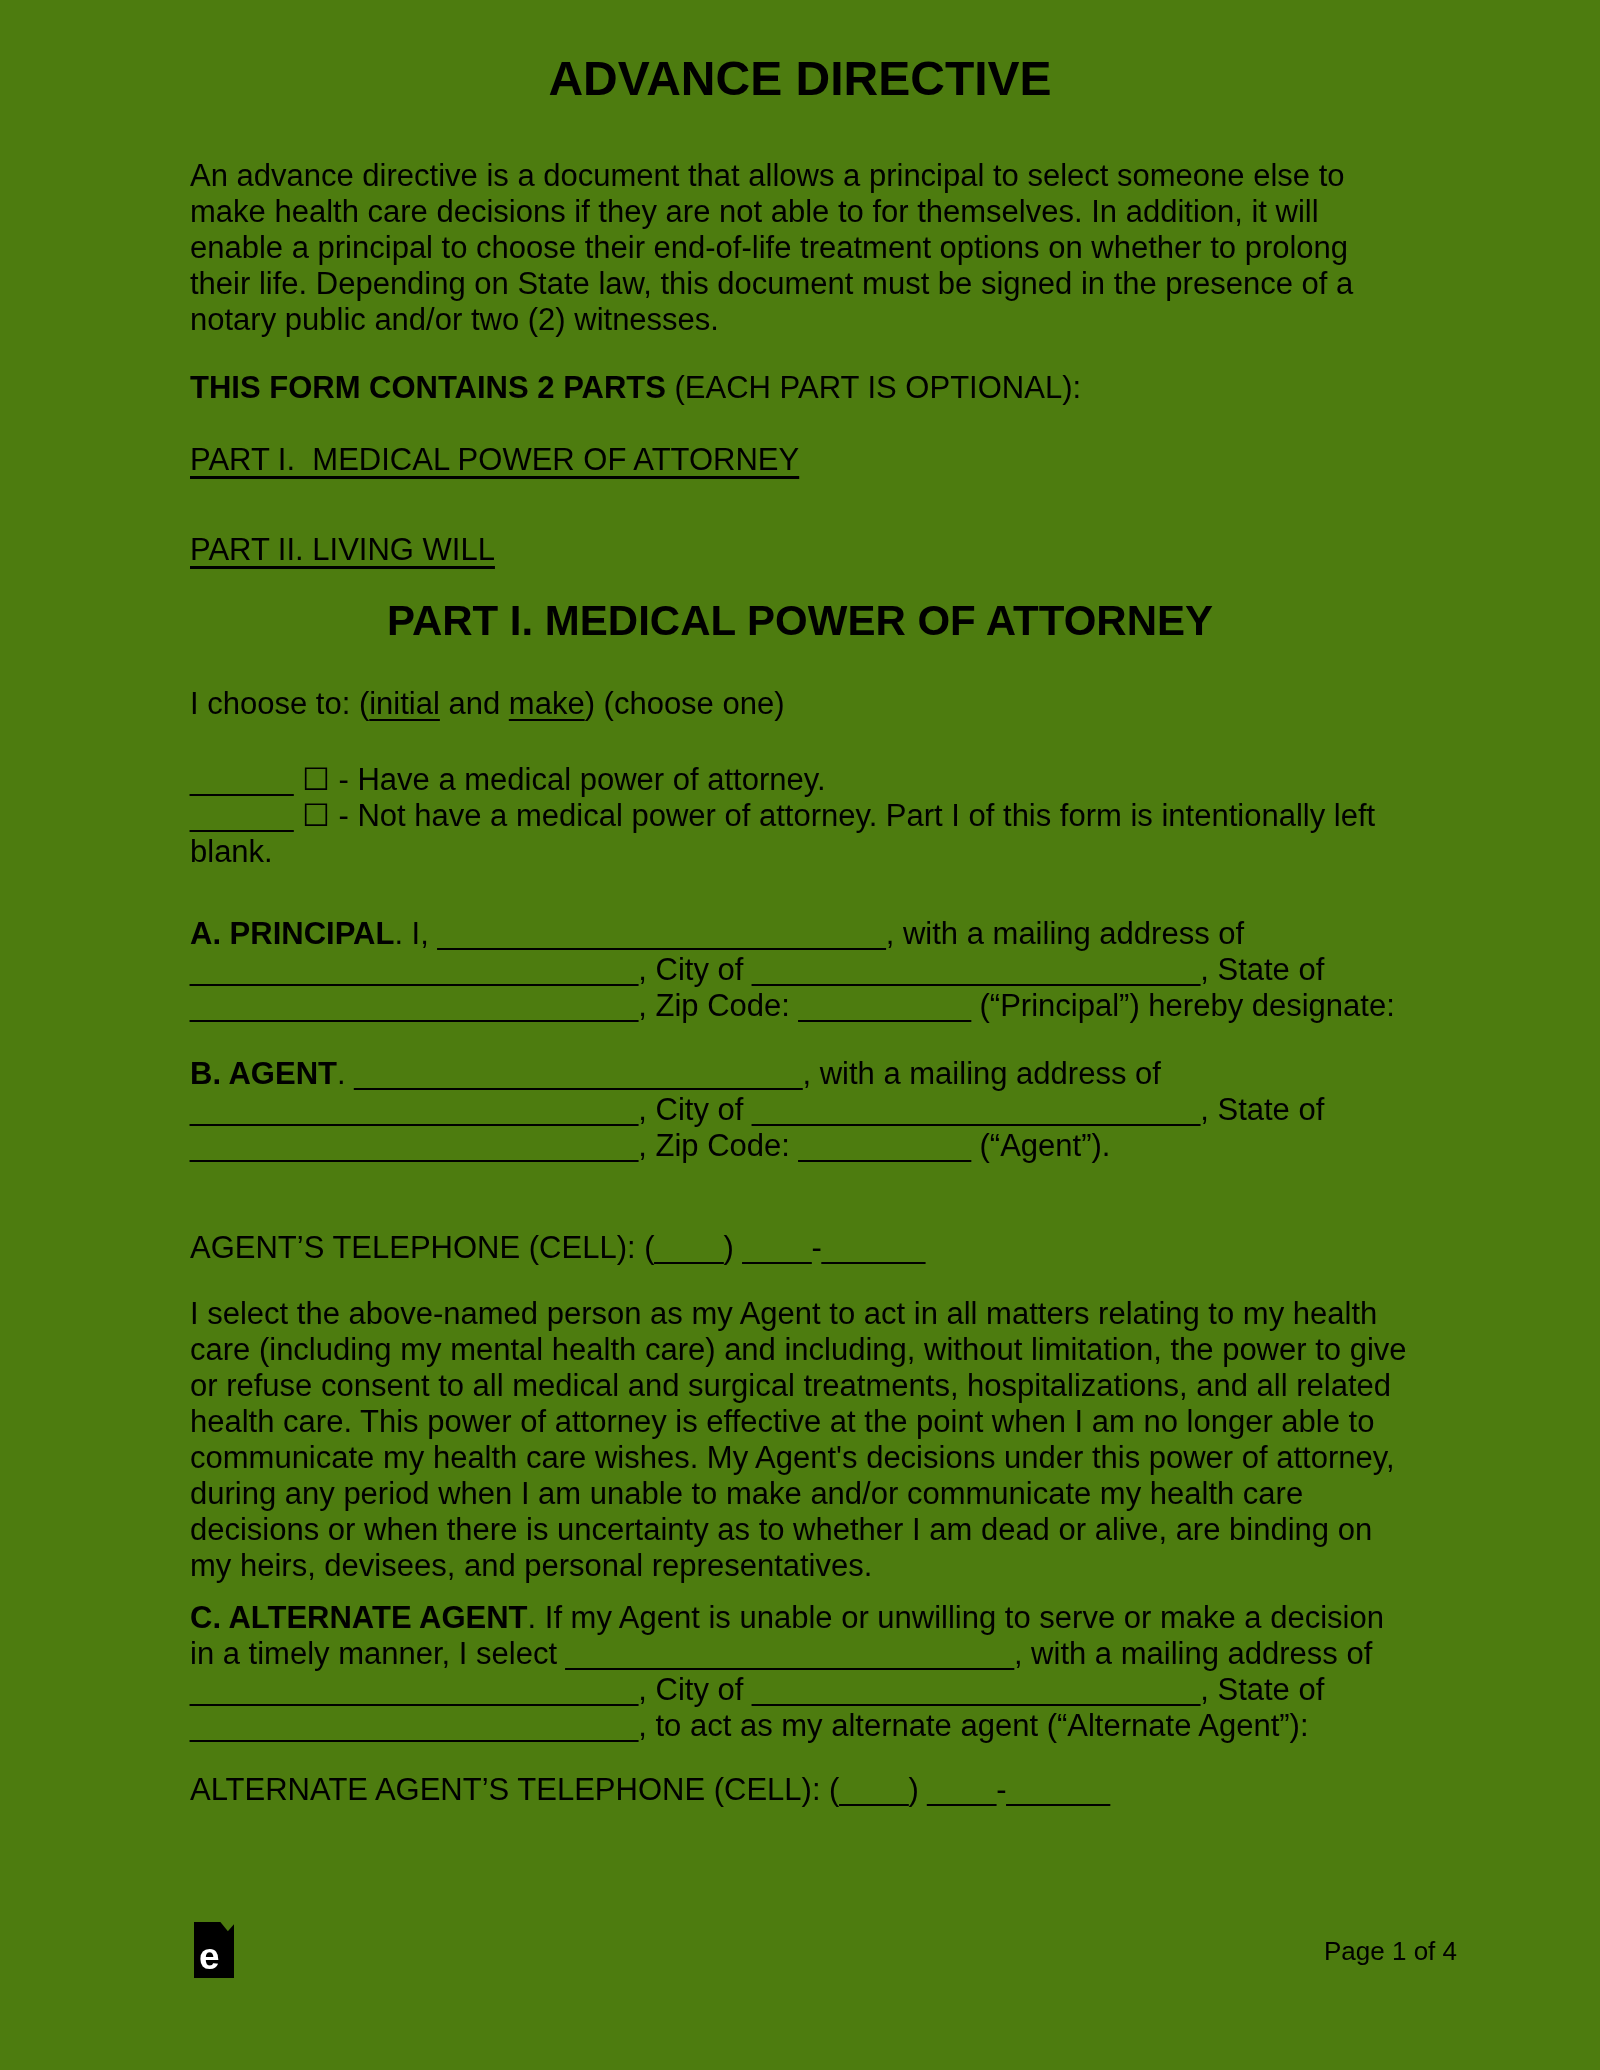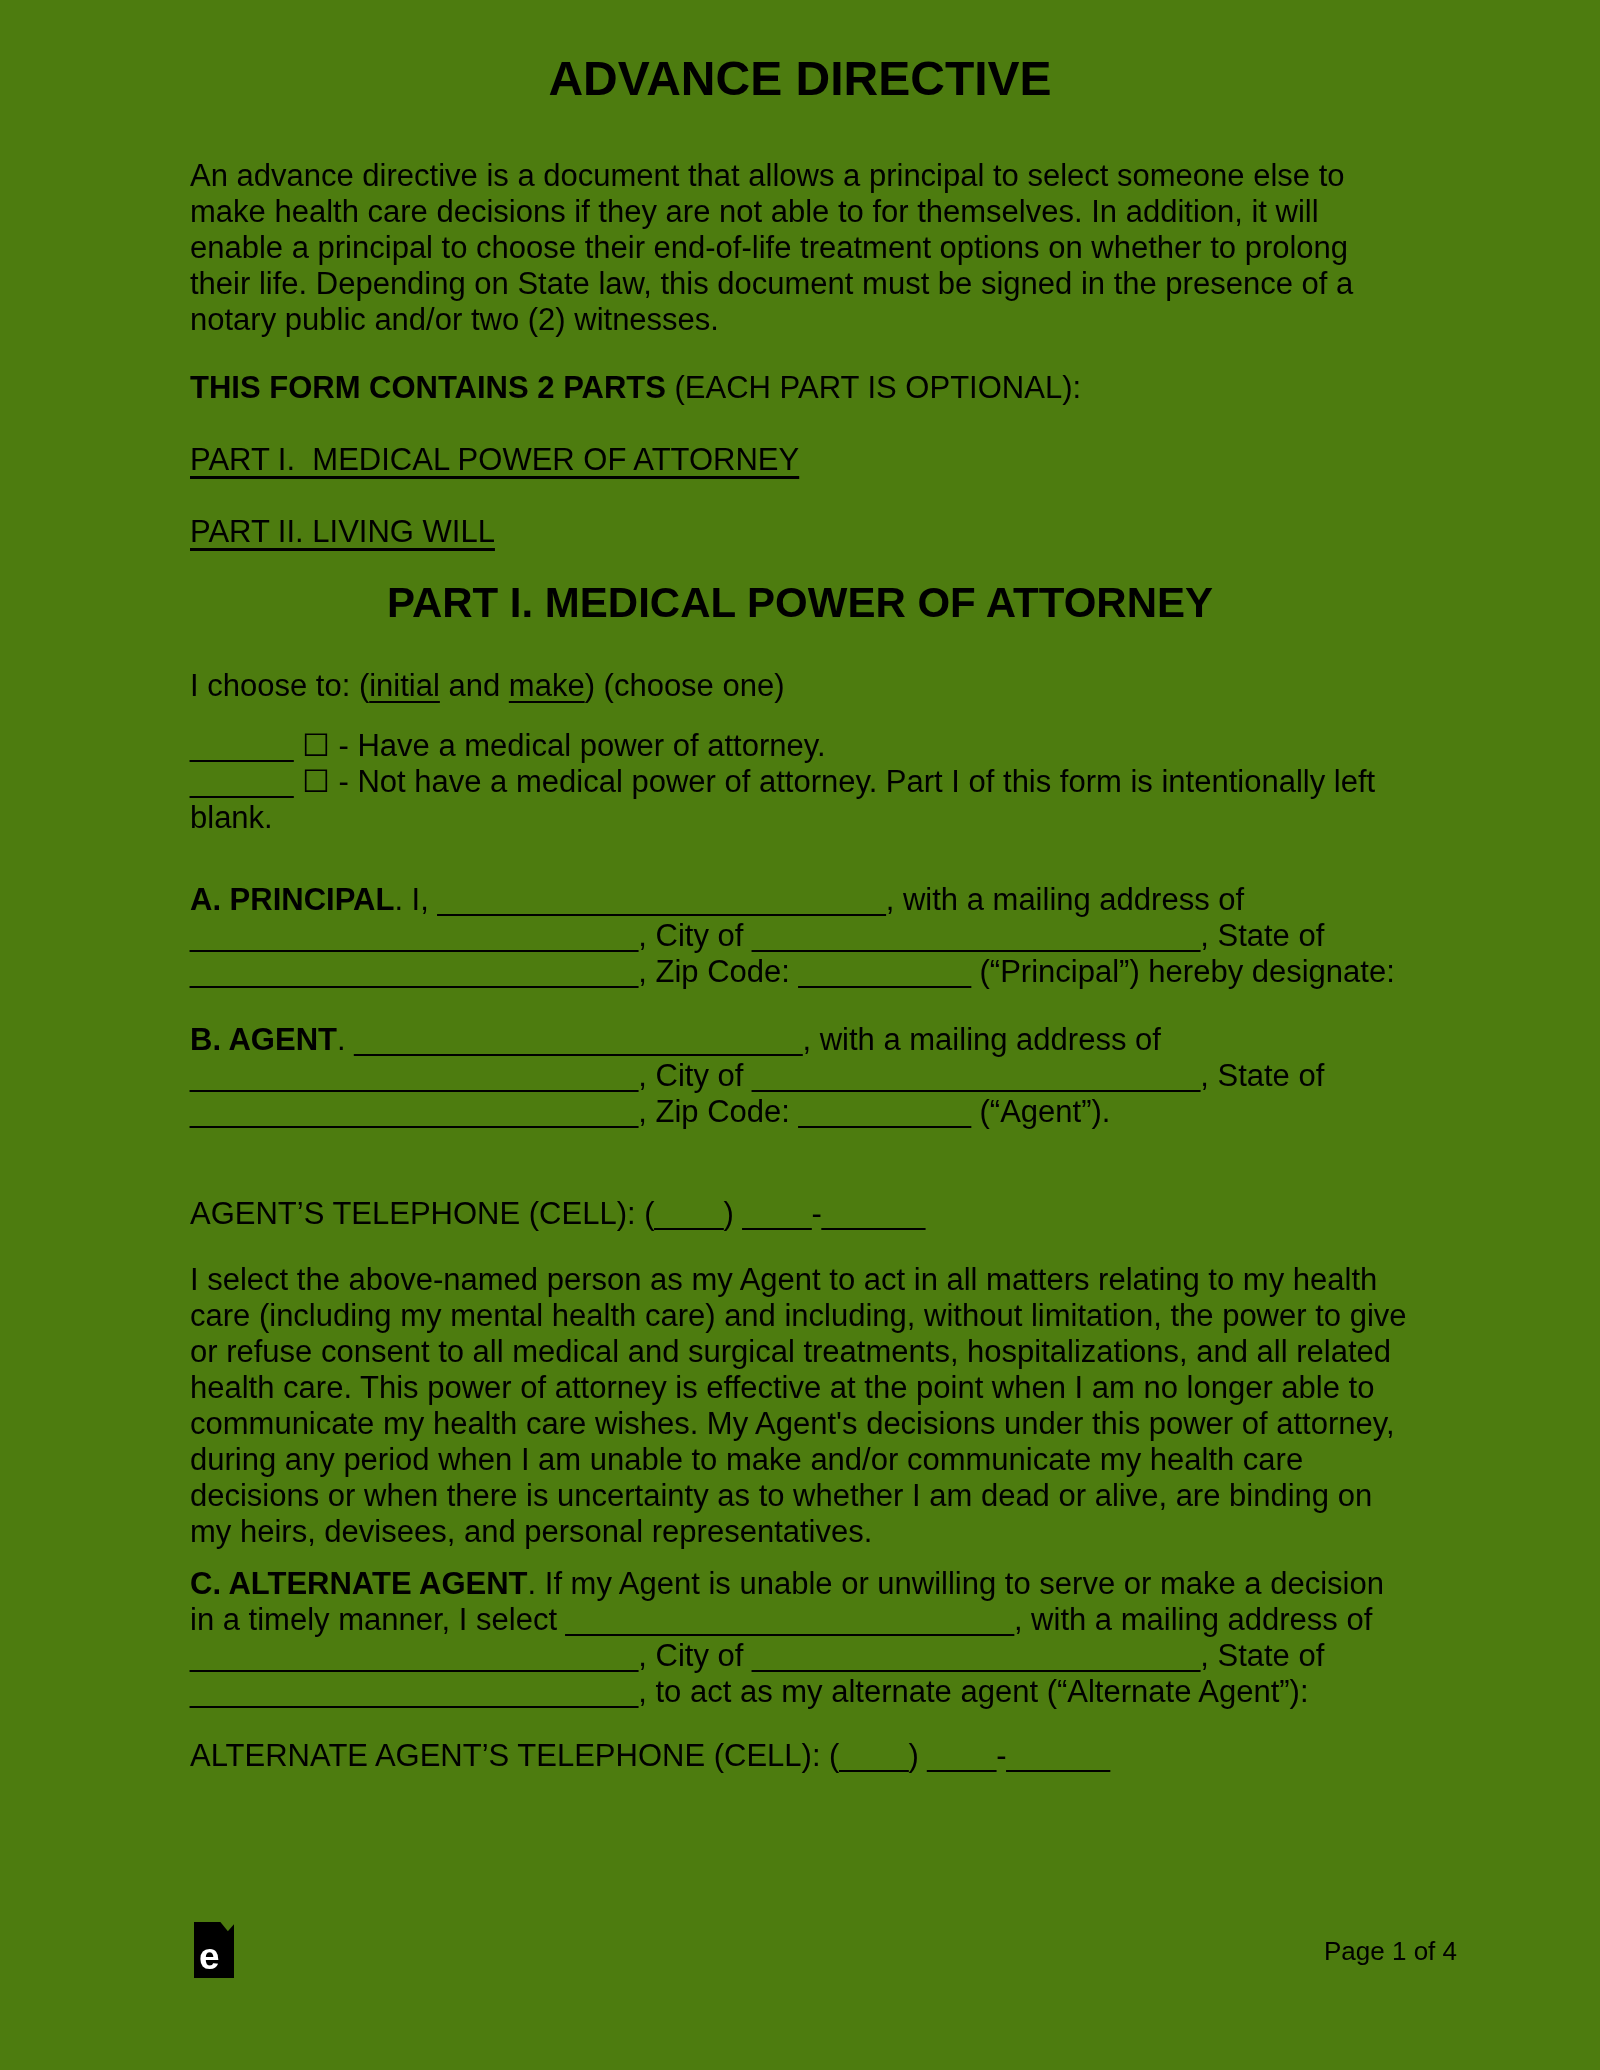--- a/index.html
+++ b/index.html
@@ -36,22 +36,22 @@
     text-decoration-thickness:2px;
     text-underline-offset:5px;
   }
   .toc-link{
     white-space:pre-wrap;
     text-decoration:underline;
     text-decoration-thickness:3px;
     text-underline-offset:6px;
   }.mt16{margin-top:16px}
   .mt28{margin-top:28px}.mt30{margin-top:30px}.mt32{margin-top:32px}
-  .mt34{margin-top:36px}.mt36{margin-top:36px}.mt38{margin-top:38px}
-  .mt40{margin-top:24px}.mt42{margin-top:66px}.mt46{margin-top:46px}
+  .mt34{margin-top:54px}.mt36{margin-top:36px}.mt38{margin-top:38px}
+  .mt40{margin-top:40px}.mt42{margin-top:66px}.mt46{margin-top:46px}
   .mt52{margin-top:52px}
   .box{font-size:31px;}
   .blank{letter-spacing:0;}
   
   .footer-logo{
     position:absolute;
     left:194px;
     top:1922px;
     width:40px;
     height:56px;

